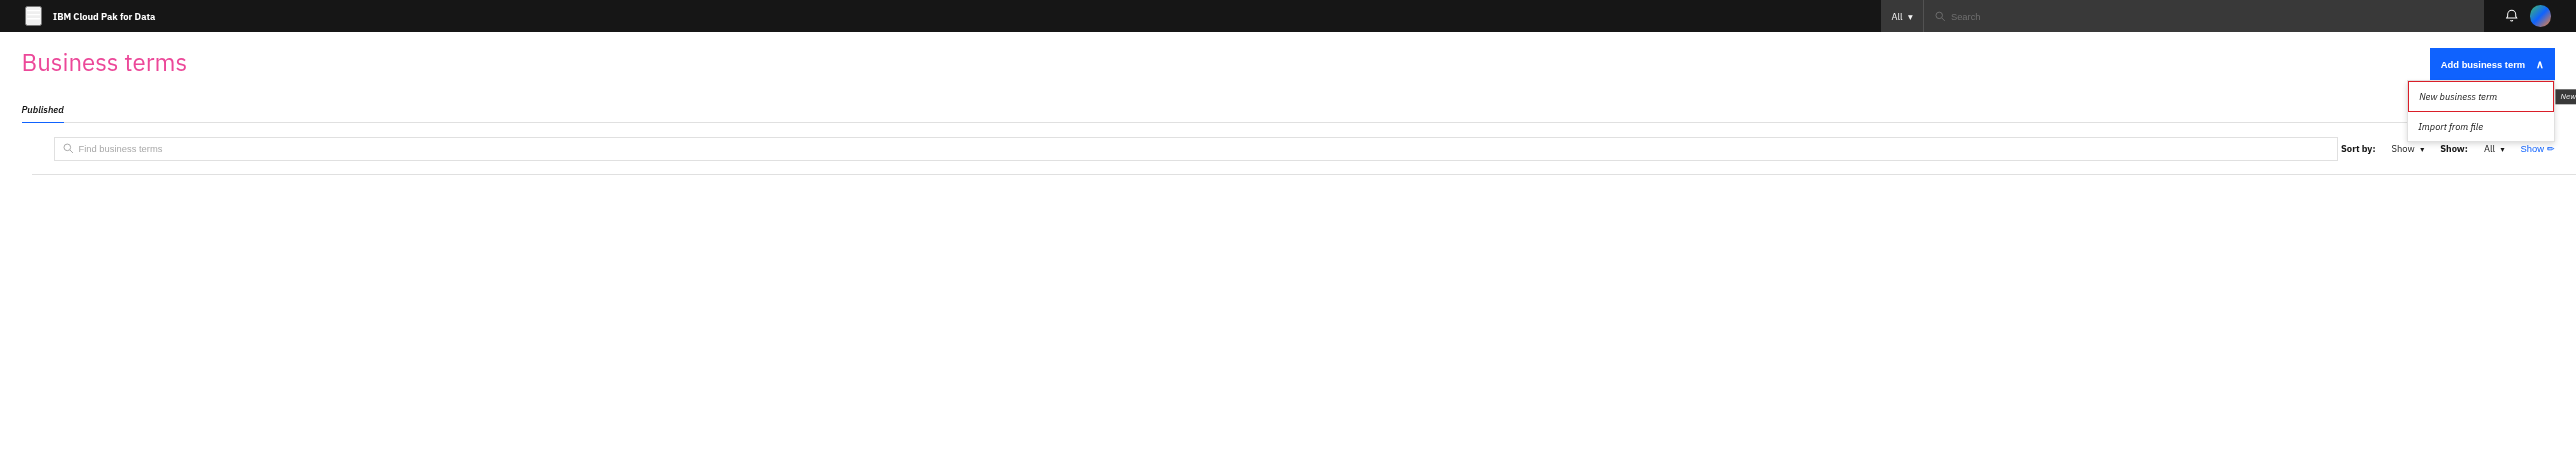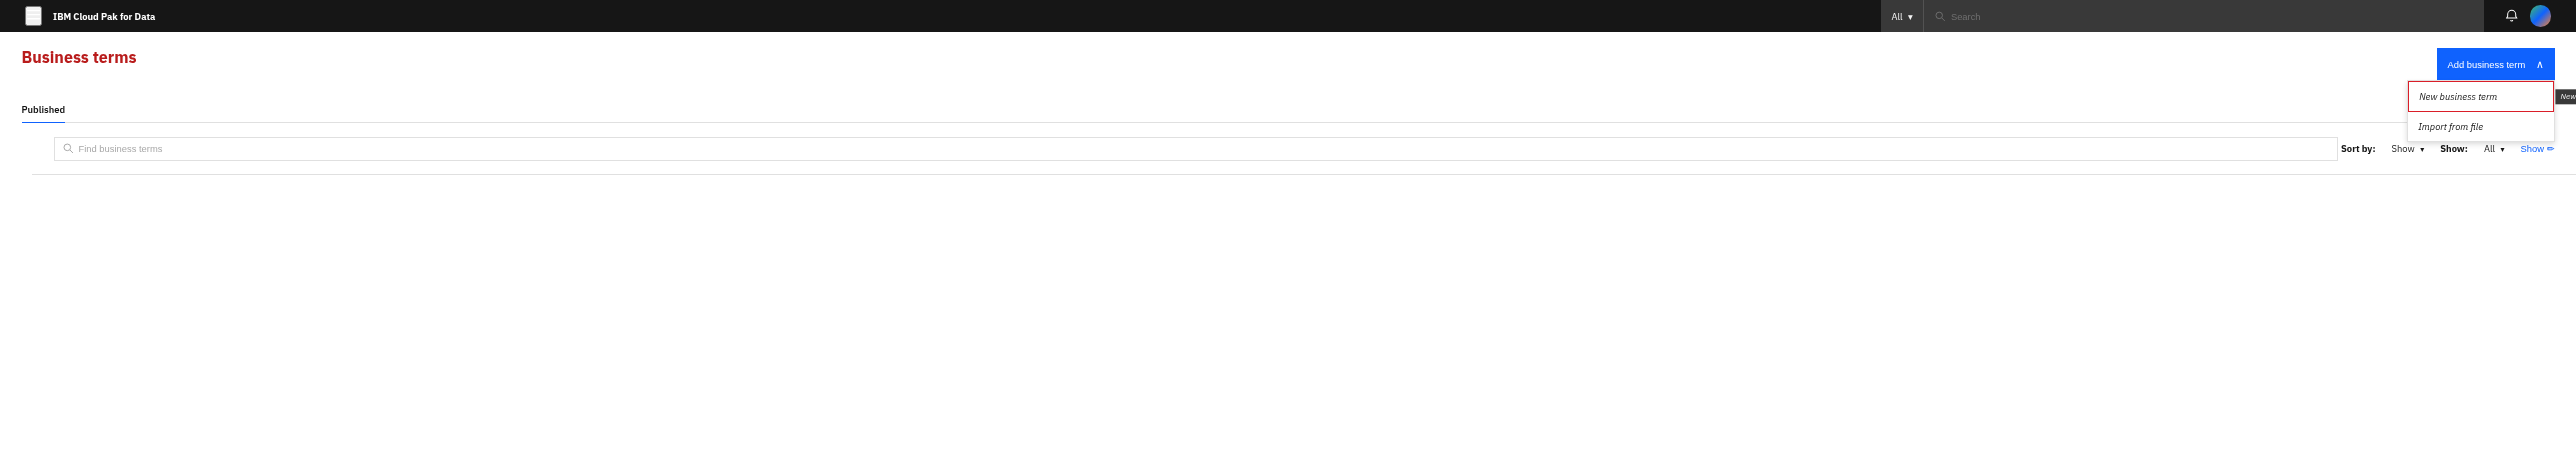--- a/index.html
+++ b/index.html
@@ -102,41 +102,41 @@
     }
 
     
     .page-header {
       padding: 16px 21.5px 0 21.5px;
       display: flex;
       align-items: flex-start;
       justify-content: space-between;
     }
     .page-title {
-      font-size: 16px;
-      font-weight: 700;
-      color: #b91c1c;
+      font-size: 24px;
+      font-weight: 400;
+      color: #ec4899;
       line-height: 1.2;
     }
 
     
     .add-btn-container {
       position: relative;
       display: flex;
       flex-direction: column;
     }
     .add-btn-main {
       display: flex;
       align-items: center;
       background: #0f62fe;
       color: #fff;
       border: none;
       cursor: pointer;
       font-size: 9.4px;
-      font-weight: 400;
+      font-weight: 700;
       padding: 0 10.7px;
       height: 32px;
       gap: 5.4px;
       white-space: nowrap;
     }
     .add-btn-main .chevron {
       font-size: 10.7px;
       margin-left: 5.4px;
     }
 
@@ -176,20 +176,21 @@
       color: #f4f4f4;
       font-size: 8px;
       padding: 2.7px 5.4px;
       white-space: nowrap;
       pointer-events: none;
     }
 
     
     .tabs-container {
       padding: 16px 21.5px 0 21.5px;
+      font-style: italic;
     }
     .tabs {
       display: flex;
       border-bottom: 0.7px solid #e0e0e0;
     }
     .tab {
       padding: 6.7px 0;
       margin-right: 21.5px;
       font-size: 9.4px;
       color: #161616;

